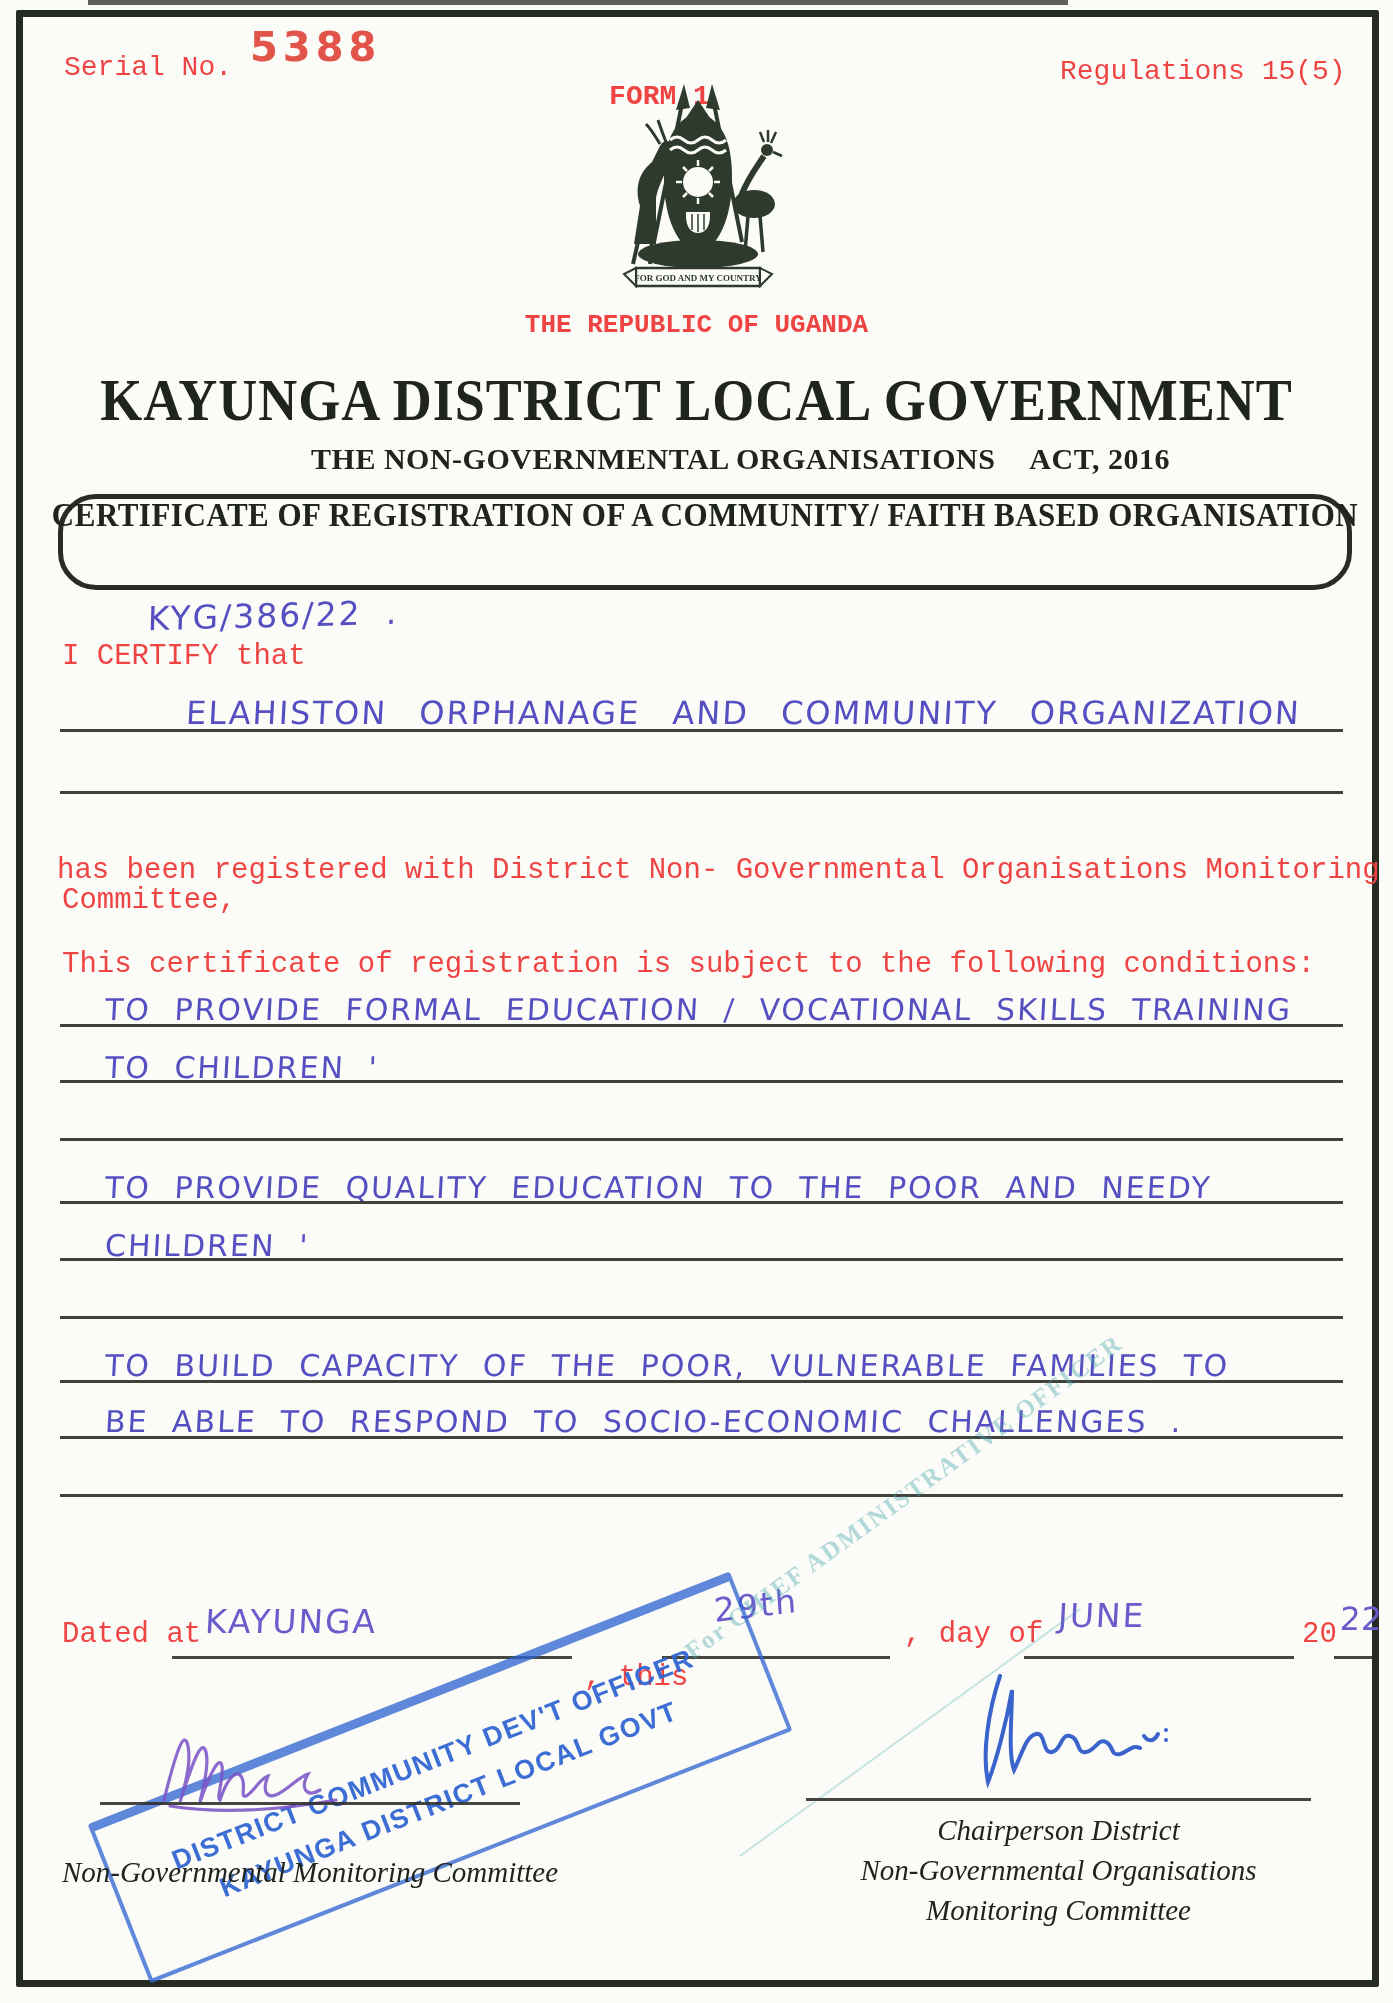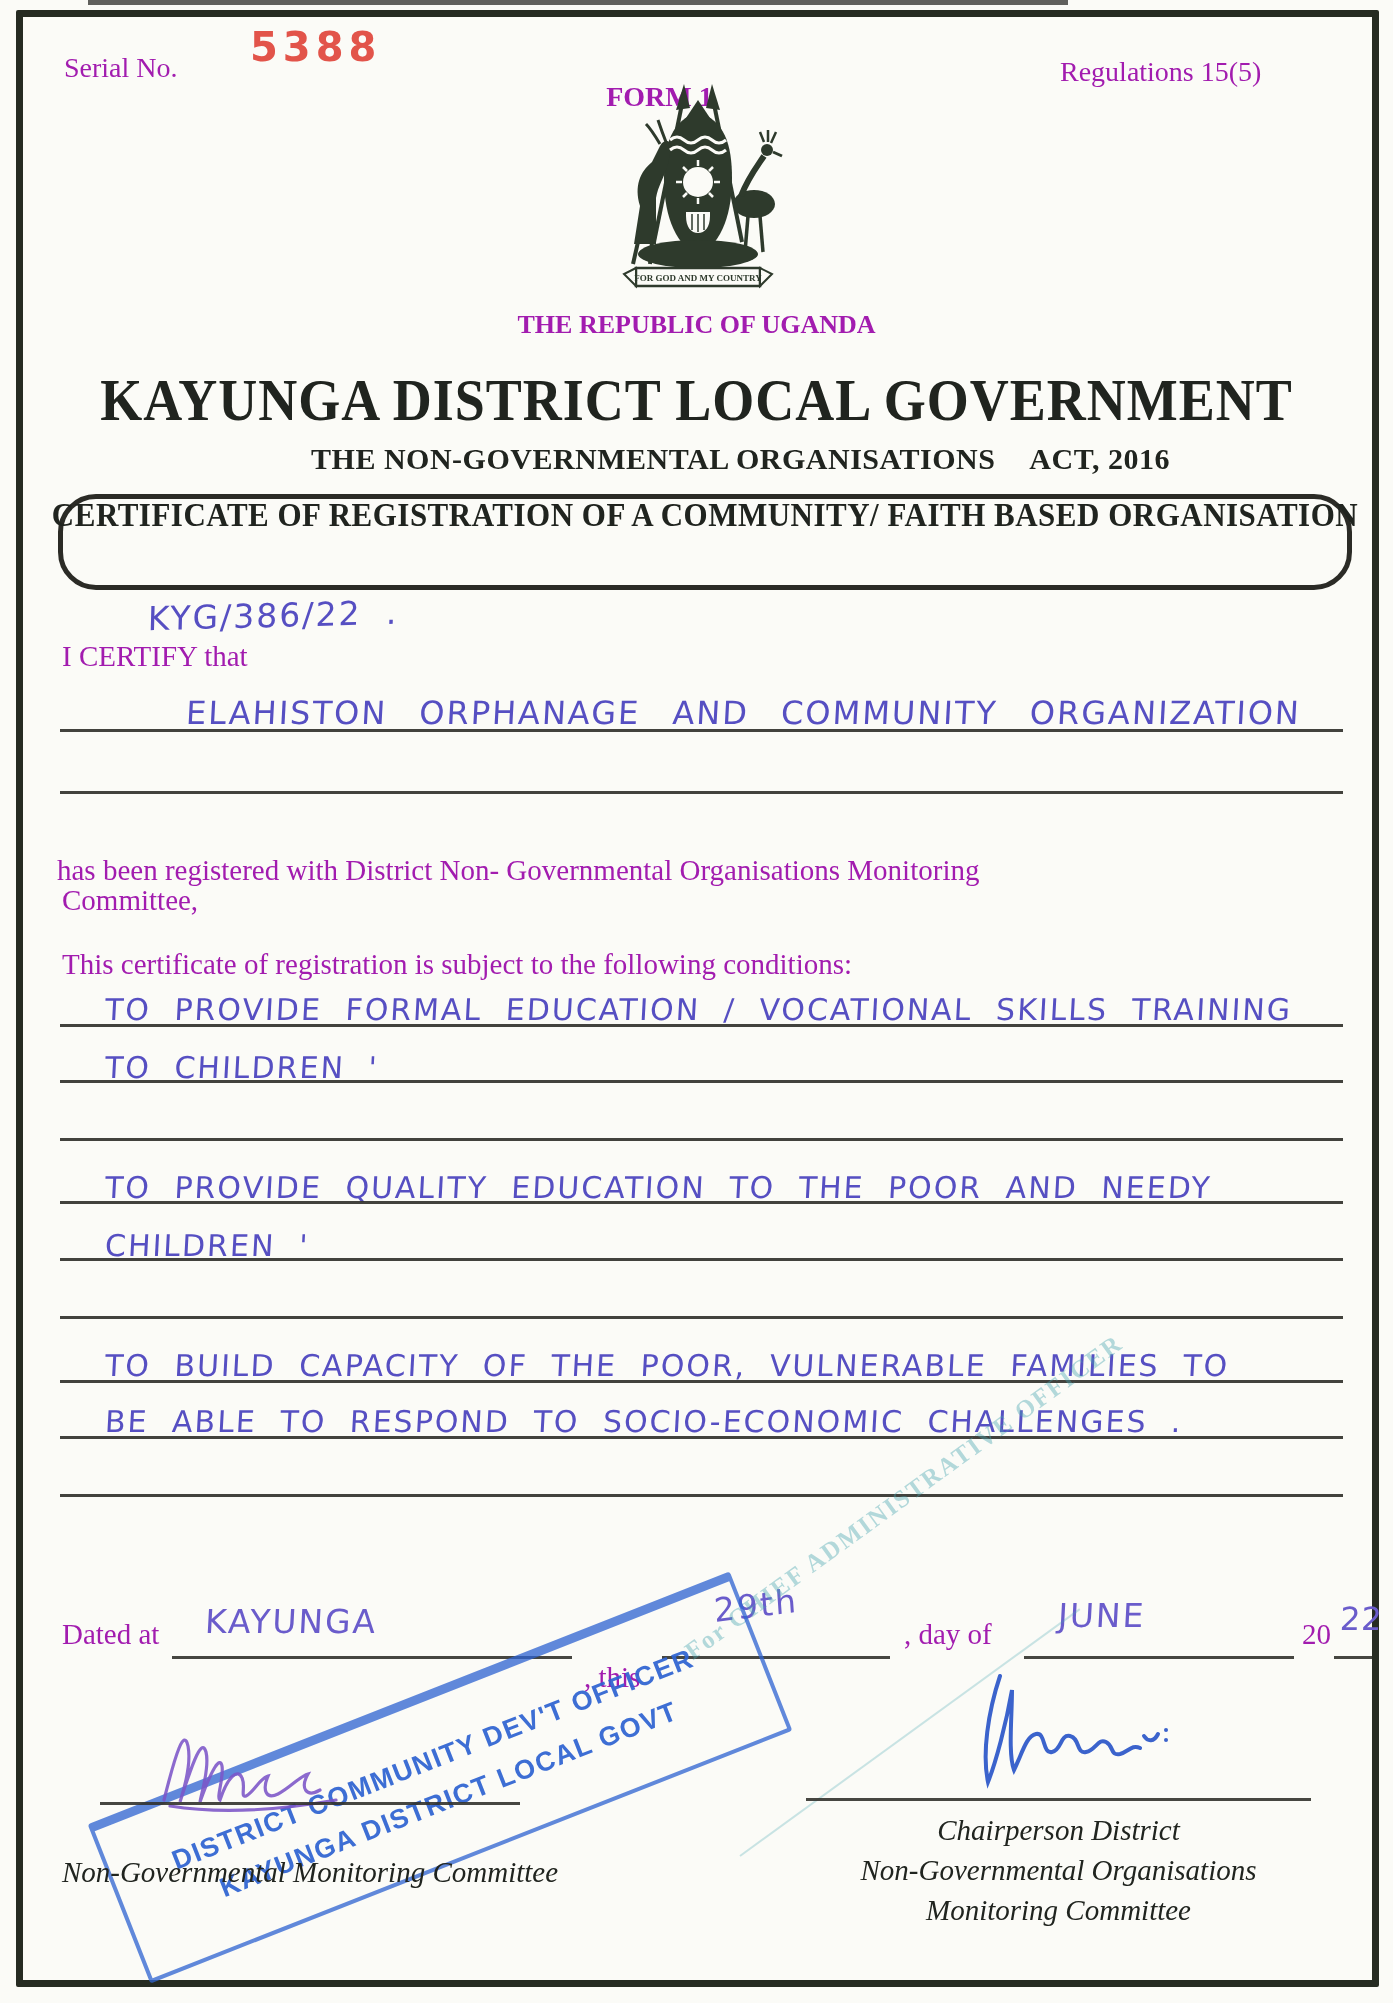--- a/index.html
+++ b/index.html
@@ -6,21 +6,21 @@
   .page{
     position:relative;
     width:1393px;height:2003px;
     margin:0 auto;
     background:#fbfbf7;
     overflow:hidden;
     font-family:"Liberation Serif", serif;
     color:#20241f;
   }
   .abs{position:absolute;}
-  .print{font-family:Liberation Serif, serif;color:#a21caf;}
+  .print{font-family:Liberation Mono, monospace;color:#ef4444;}
   .hw{
     font-family:"DejaVu Sans", sans-serif;
     color:#564fc2;
     letter-spacing:2px;
     word-spacing:12px;
     transform:skewX(-3deg);
     white-space:nowrap;
   }
   .hw2{color:#6a5ccb;}
   .rule{position:absolute;left:60px;width:1283px;height:0;border-top:3px solid #32322c;opacity:.92;}

